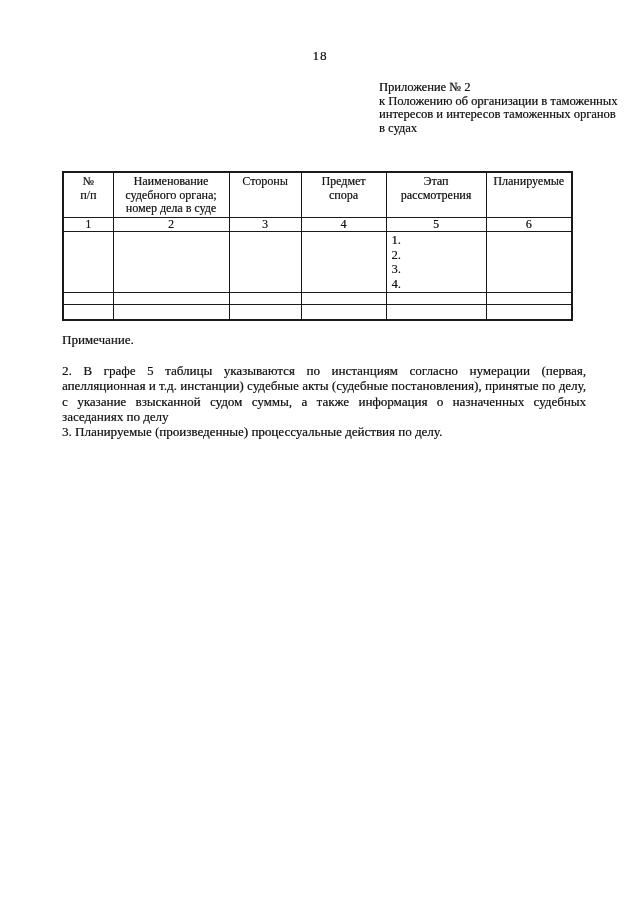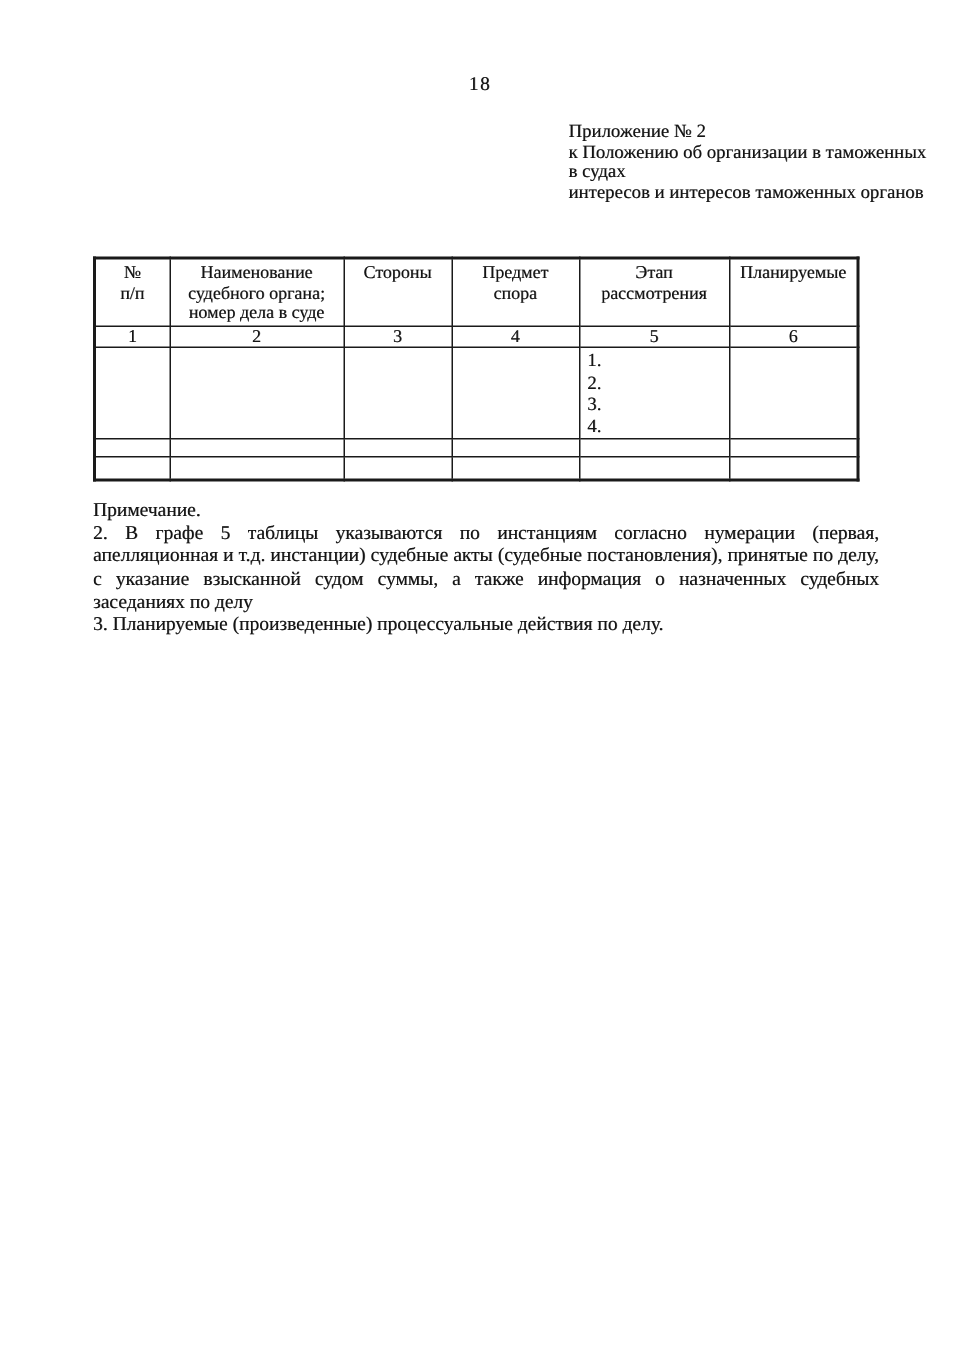--- a/index.html
+++ b/index.html
@@ -77,34 +77,34 @@
   .row-empty-b td { height: 14px; }
 
   .notes {
     position: absolute;
     top: 332px;
     left: 62px;
     width: 524px;
     font-size: 13px;
     line-height: 15.2px;
   }
-  .notes .justify { text-align: justify; }
+  .notes .justify { text-align: justify; margin-top: 16px; }
 </style>
 </head>
 <body>
 
 <div class="page">
 
   <div class="page-number">18</div>
 
   <div class="appendix">
     <div>Приложение № 2</div>
     <div>к Положению об организации в таможенных</div>
+    <div>интересов и интересов таможенных органов</div>
     <div>в судах</div>
-    <div>интересов и интересов таможенных органов</div>
   </div>
 
   <table class="doc-table">
     <colgroup>
       <col style="width:50px">
       <col style="width:116px">
       <col style="width:72px">
       <col style="width:85px">
       <col style="width:100px">
       <col style="width:86px">

